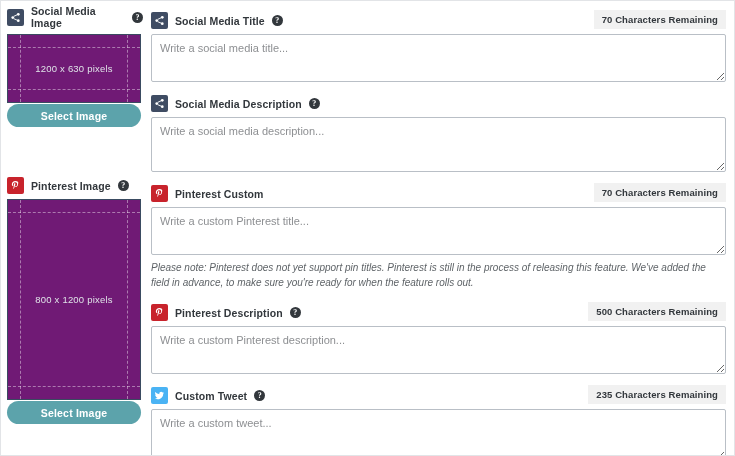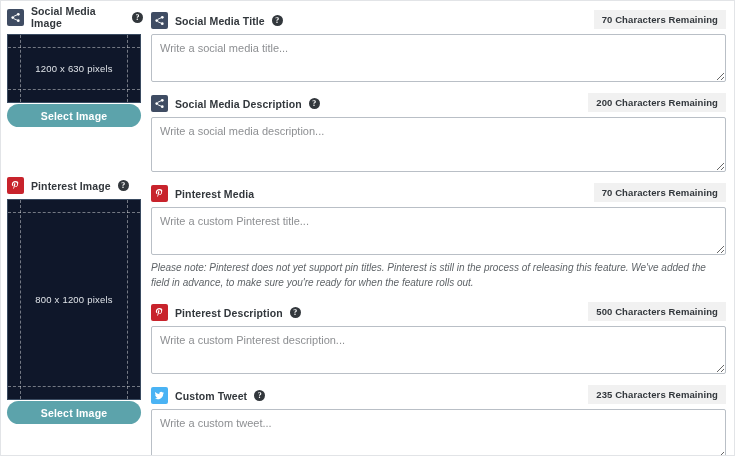--- a/index.html
+++ b/index.html
@@ -126,21 +126,21 @@
     font-style: italic;
     color: #5f6468;
     line-height: 1.45;
     margin: 6px 0 11px 0;
     max-width: 578px;
   }
 
   
   .img-placeholder {
     position: relative;
-    background: #0f172a;
+    background: #701a75;
     border: 1px solid #3a4b61;
     display: flex; align-items: center; justify-content: center;
     overflow: hidden;
   }
   .img-social { width: 134px; height: 69px; }
   .img-pinterest { width: 134px; height: 201px; }
   .img-dims {
     position: relative; z-index: 2;
     color: #dfe3e8;
     font-size: 9.5px;
@@ -269,34 +269,33 @@
               <svg width="11" height="11" viewBox="0 0 24 24" fill="#ffffff">
                 <circle cx="18" cy="5" r="3"></circle>
                   <circle cx="18" cy="19" r="3"></circle>
                   <circle cx="6" cy="12" r="3"></circle>
                 <path d="M8.6 13.5l7 3.5-.9 1.8-7-3.5zM14.7 5.2l.9 1.8-7 3.5-.9-1.8z"></path>
               </svg>
             </span>
             <span class="field-label">Social Media Description</span>
             <span class="help-icon">?</span>
           </span>
-          <span class="counter-badge">200 Characters Remaining</span>
         </div>
         <textarea class="field-textarea ta-desc" placeholder="Write a social media description..." style=""></textarea>
       </div>
 
       <div>
         <div class="label-row with-counter">
           <span class="label-left">
             <span class="brand-icon brand-pinterest">
               <svg width="11" height="11" viewBox="0 0 24 24" fill="#ffffff">
                 <path d="M12 2C6.9 2 4 5.3 4 9c0 1.9 1 3.6 2.6 4.2.3.1.5 0 .5-.2l.2-.9c.1-.3 0-.4-.1-.6-.4-.5-.6-1.2-.6-1.9 0-2.4 1.8-4.6 4.8-4.6 2.6 0 4.2 1.6 4.2 3.8 0 2.8-1.3 5-3.1 5-1 0-1.8-.8-1.5-1.9.3-1.3.9-2.6.9-3.5 0-.8-.4-1.5-1.4-1.5-1.1 0-2 1.1-2 2.6 0 .9.3 1.6.3 1.6l-1.3 5.4c-.3 1.2-.1 2.8 0 2.9.1.1.2.1.3 0 .1-.1 1.3-1.6 1.7-3l.7-2.5c.3.6 1.3 1.1 2.3 1.1 3 0 5.1-2.7 5.1-6.4C19.6 4.8 16.6 2 12 2z"></path>
               </svg>
             </span>
-            <span class="field-label">Pinterest Media</span>
+            <span class="field-label">Pinterest Custom</span>
           </span>
           <span class="counter-badge">70 Characters Remaining</span>
         </div>
         <textarea class="field-textarea ta-pin-title" placeholder="Write a custom Pinterest title..." style=""></textarea>
         <div class="note-text">Please note: Pinterest does not yet support pin titles. Pinterest is still in the process of releasing this feature. We've added the field in advance, to make sure you're ready for when the feature rolls out.</div>
       </div>
 
       <div class="field-block">
         <div class="label-row with-counter">
           <span class="label-left">

